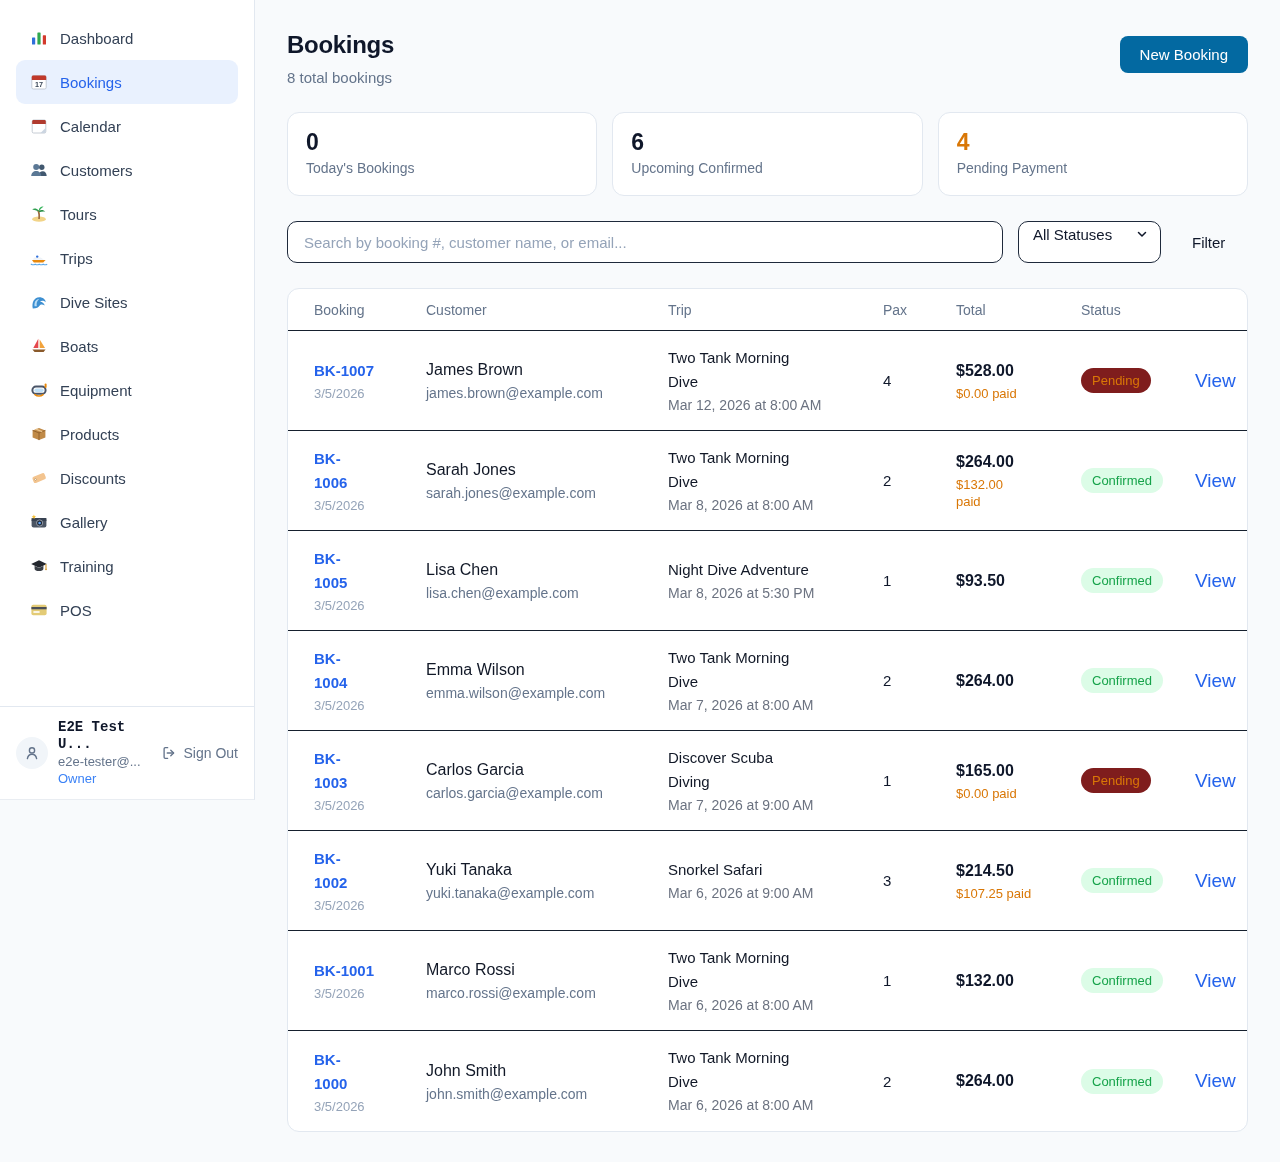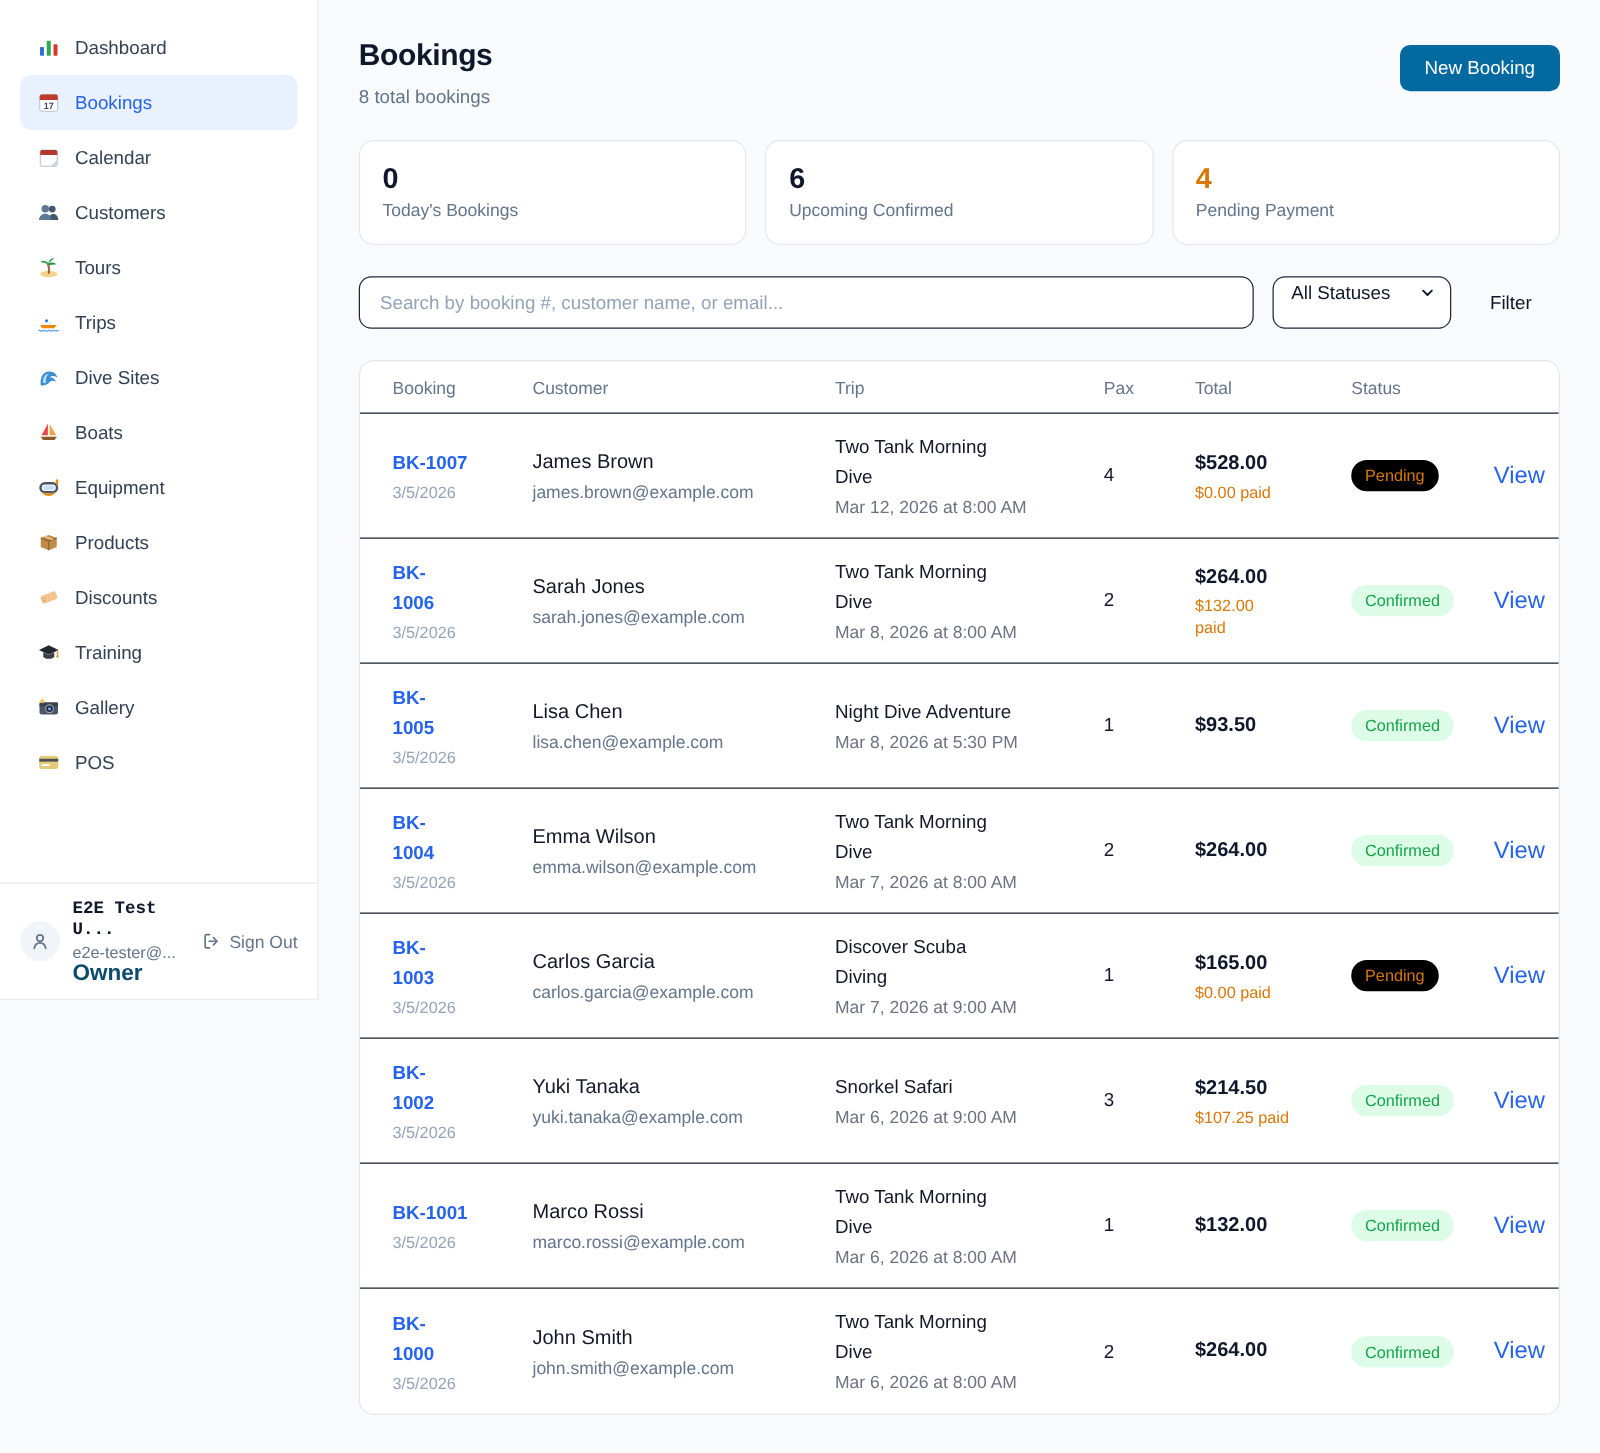--- a/index.html
+++ b/index.html
@@ -36,21 +36,21 @@
   }
   .avatar {
     width: 32px; height: 32px; border-radius: 50%;
     background: #f1f5f9; display: flex; align-items: center; justify-content: center;
     flex: 0 0 32px;
   }
   .avatar svg { width: 18px; height: 18px; }
   .user-col { flex: 1; min-width: 0; }
   .user-name { font-size: 14px; font-weight: 700; color: #0f172a; line-height: 17px; font-family: Liberation Mono, monospace; }
   .user-email { font-size: 13px; color: #64748b; line-height: 17px; }
-  .user-role { font-size: 18px; color: #0c4a6e; line-height: 17px; font-weight: bold; }
+  .user-role { font-size: 13px; color: #3b82f6; line-height: 17px; }
   .signout {
     display: flex; align-items: center; gap: 7px;
     background: none; border: none; cursor: pointer;
     font-family: inherit; font-size: 14px; color: #64748b; white-space: nowrap;
   }
   .signout svg { width: 16px; height: 16px; }
   
   .main { margin-left: 255px; padding: 30px 32px 32px; }
   .page-head { display: flex; justify-content: space-between; align-items: flex-start; }
   .page-title { font-size: 24px; font-weight: 700; color: #0f172a; letter-spacing: -0.3px; line-height: 30px; }
@@ -106,21 +106,21 @@
   .cust-email { font-size: 14px; color: #64748b; line-height: 20px; margin-top: 1px; }
   .trip-name { font-size: 15px; font-weight: 400; color: #111827; white-space: pre-line; line-height: 24px; }
   .trip-date { font-size: 14px; color: #6b7280; line-height: 21px; margin-top: 1px; }
   .pax { font-size: 15px; color: #0f172a; }
   .total-amt { font-size: 16px; font-weight: 700; color: #0f172a; line-height: 22px; }
   .paid { font-size: 13px; color: #d97706; white-space: pre-line; line-height: 17px; margin-top: 3px; }
   .badge {
     display: inline-block; font-size: 13px; font-weight: 500;
     padding: 5px 11px; border-radius: 999px; cursor: default;
   }
-  .badge.pending { background: #000000; color: #d97706; }
+  .badge.pending { background: #7f1d1d; color: #d97706; }
   .badge.confirmed { background: #dcfce7; color: #16a34a; }
   .view-link { font-size: 19px; font-weight: 500; color: #2563eb; cursor: pointer; }
 </style>
 </head>
 <body>
 
 <aside class="sidebar">
   <nav class="nav" id="nav">
       <div class="nav-item">
         <span class="icon18">
@@ -234,39 +234,39 @@
               <rect x="2.6" y="5.8" width="13" height="6.6" rx="1.8" fill="#f3c48f"></rect>
               <circle cx="5.1" cy="9.1" r="1" fill="#fff" stroke="#caa06a" stroke-width="0.8"></circle>
             </g>
           </svg>
         </span>
         <span>Discounts</span>
       </div>
       <div class="nav-item">
         <span class="icon18">
           <svg viewBox="0 0 18 18">
-            <path d="M9 3.2 16.8 7 9 10.8 1.2 7z" fill="#23272e"></path>
-            <path d="M4.6 8.7v3.2c0 1.1 2 2.1 4.4 2.1s4.4-1 4.4-2.1V8.7L9 10.9z" fill="#3a3f46"></path>
-            <path d="M16 7.3v4.2" stroke="#d9a13b" stroke-width="1.2"></path>
-            <circle cx="16" cy="12.2" r="1" fill="#d9a13b"></circle>
-          </svg>
-        </span>
-        <span>Training</span>
-      </div>
-      <div class="nav-item">
-        <span class="icon18">
-          <svg viewBox="0 0 18 18">
             <rect x="1.6" y="5" width="14.8" height="9.6" rx="2" fill="#4b5563"></rect>
             <rect x="1.6" y="5" width="14.8" height="3" fill="#374151"></rect>
             <circle cx="9.6" cy="10" r="3.1" fill="#1f2937" stroke="#9ca3af" stroke-width="0.9"></circle>
             <circle cx="9.6" cy="10" r="1.3" fill="#60a5fa"></circle>
             <path d="M3.9 1.6l.6 1.4 1.5.3-1.1 1 .2 1.5-1.2-.7-1.3.7.2-1.5-1-1 1.5-.3z" fill="#f5c23c"></path>
           </svg>
         </span>
         <span>Gallery</span>
+      </div>
+      <div class="nav-item">
+        <span class="icon18">
+          <svg viewBox="0 0 18 18">
+            <path d="M9 3.2 16.8 7 9 10.8 1.2 7z" fill="#23272e"></path>
+            <path d="M4.6 8.7v3.2c0 1.1 2 2.1 4.4 2.1s4.4-1 4.4-2.1V8.7L9 10.9z" fill="#3a3f46"></path>
+            <path d="M16 7.3v4.2" stroke="#d9a13b" stroke-width="1.2"></path>
+            <circle cx="16" cy="12.2" r="1" fill="#d9a13b"></circle>
+          </svg>
+        </span>
+        <span>Training</span>
       </div>
       <div class="nav-item">
         <span class="icon18">
           <svg viewBox="0 0 18 18">
             <rect x="1.4" y="3.8" width="15.2" height="10.4" rx="1.8" fill="#e3cb76"></rect>
             <rect x="1.4" y="6" width="15.2" height="2.3" fill="#4b4f57"></rect>
             <rect x="3.4" y="10.2" width="6.2" height="1.6" fill="#fff"></rect>
           </svg>
         </span>
         <span>POS</span>

